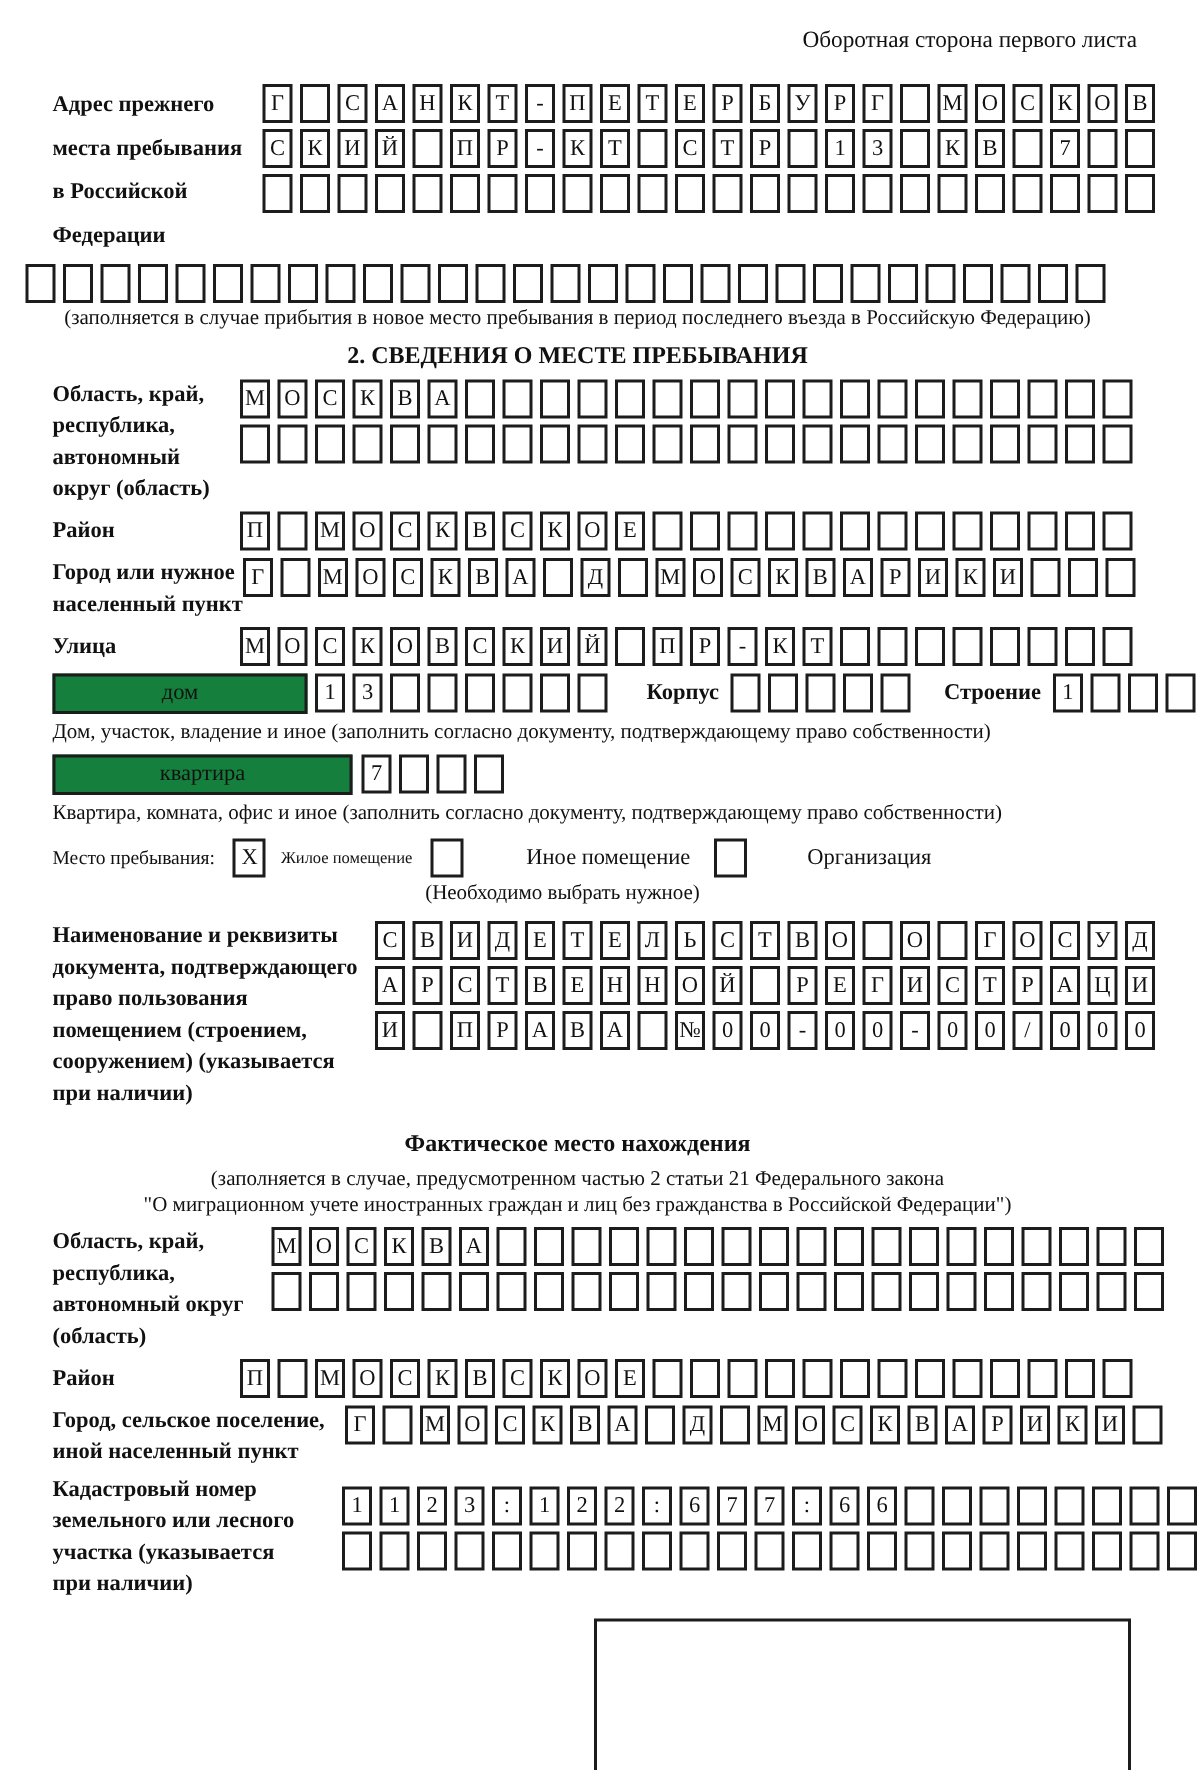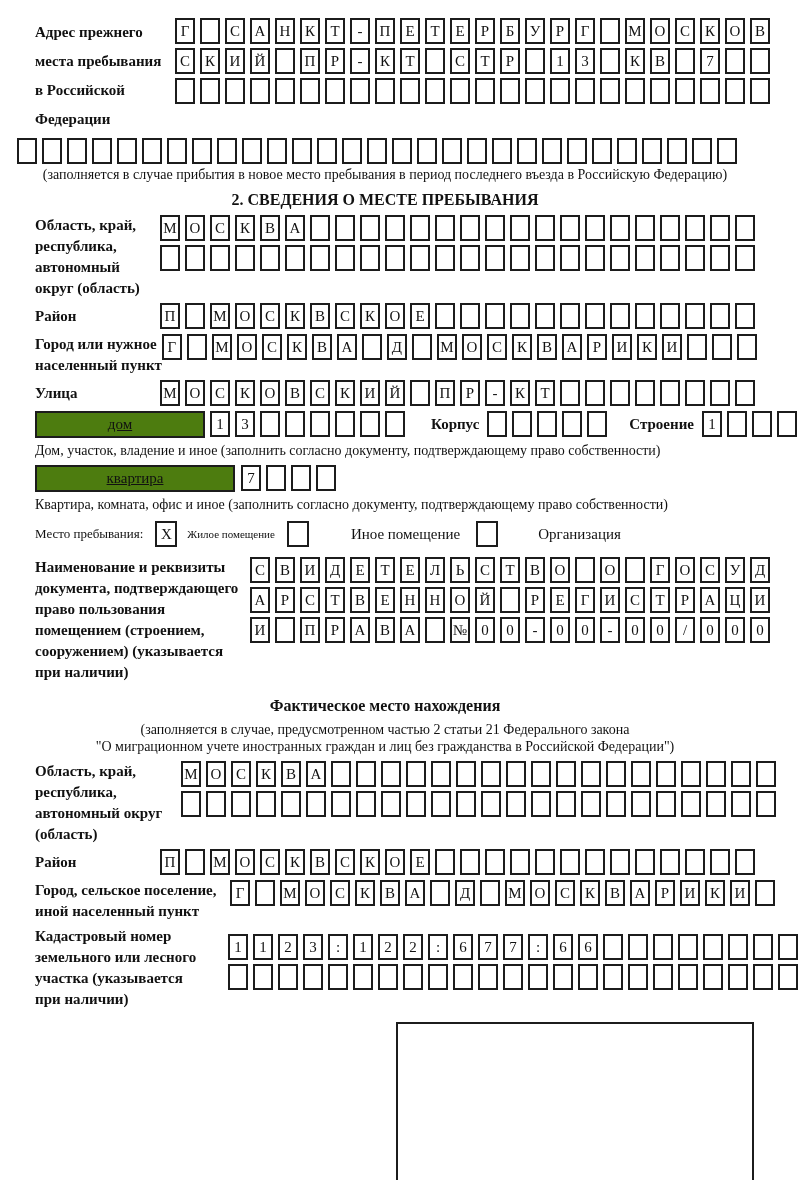--- a/index.html
+++ b/index.html
@@ -22,40 +22,41 @@
     flex:0 0 20px;width:20px;height:26px;box-sizing:border-box;
     border:2px solid #1c1c1c;display:flex;align-items:center;justify-content:center;
     font-size:15px;line-height:1;background:#fff;
   }
   .caption{font-size:14px;line-height:17px;}
   .caption-c{text-align:center;}
   .sect-title{font-weight:bold;font-size:16px;text-align:center;margin:8px 0 6px 0;}
 
   .namedbox{
     box-sizing:border-box;border:2px solid #1c1c1c;height:27px;
-    display:flex;align-items:center;justify-content:center;font-size:15px;background:#4d7c0f;text-decoration:underline;
+    display:flex;align-items:center;justify-content:center;font-size:15px;background:#15803d;
   }
   .inline-lbl{font-size:15px;line-height:27px;white-space:nowrap;font-weight:bold;}
 
   .prev-lbl .lbl-line{line-height:29px;}
   .mt2{margin-top:2px;} .mt6{margin-top:6px;} .mt10{margin-top:10px;}
 
   .mesto-row{display:flex;align-items:center;margin:8px 0 2px 0;}
   .chk{flex:0 0 22px;width:22px;height:26px;}
 
   .stamp-rect{
     box-sizing:border-box;border:2px solid #1c1c1c;background:#fff;
     width:358px;height:176px;margin-left:361px;margin-top:12px;
   }
 </style>
 </head>
 <body>
 
 <div class="page">
 
+  <div class="hdr-note">Оборотная сторона первого листа</div>
 
   <div class="frow">
     <div class="lblcol prev-lbl" style="flex-basis:140px">
       <div class="lbl-line">Адрес прежнего</div>
       <div class="lbl-line">места пребывания</div>
       <div class="lbl-line">в Российской</div>
       <div class="lbl-line">Федерации</div>
     </div>
     <div class="boxcol">
       <div class="cellrow">
@@ -372,20 +373,21 @@
 
   <div class="mesto-row">
     <span style="font-size:13px">Место пребывания:</span>
     <span class="cell chk" style="margin-left:12px">X</span>
     <span style="font-size:11px;margin-left:10px">Жилое помещение</span>
     <span class="cell chk" style="margin-left:12px"></span>
     <span style="font-size:15px;margin-left:42px">Иное помещение</span>
     <span class="cell chk" style="margin-left:16px"></span>
     <span style="font-size:15px;margin-left:40px">Организация</span>
   </div>
+  <div class="caption" style="margin-left:175px;width:330px;text-align:center">(Необходимо выбрать нужное)</div>
 
   <div class="frow mt10">
     <div class="lblcol" style="flex-basis:215px">
       <div class="lbl-line">Наименование и реквизиты</div>
       <div class="lbl-line">документа, подтверждающего</div>
       <div class="lbl-line">право пользования</div>
       <div class="lbl-line">помещением (строением,</div>
       <div class="lbl-line">сооружением) (указывается</div>
       <div class="lbl-line">при наличии)</div>
     </div>

